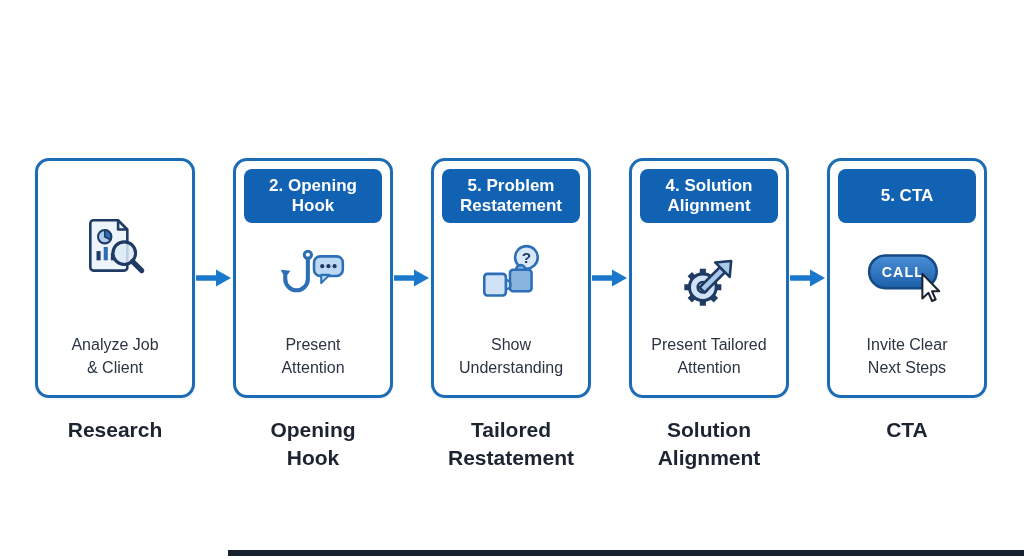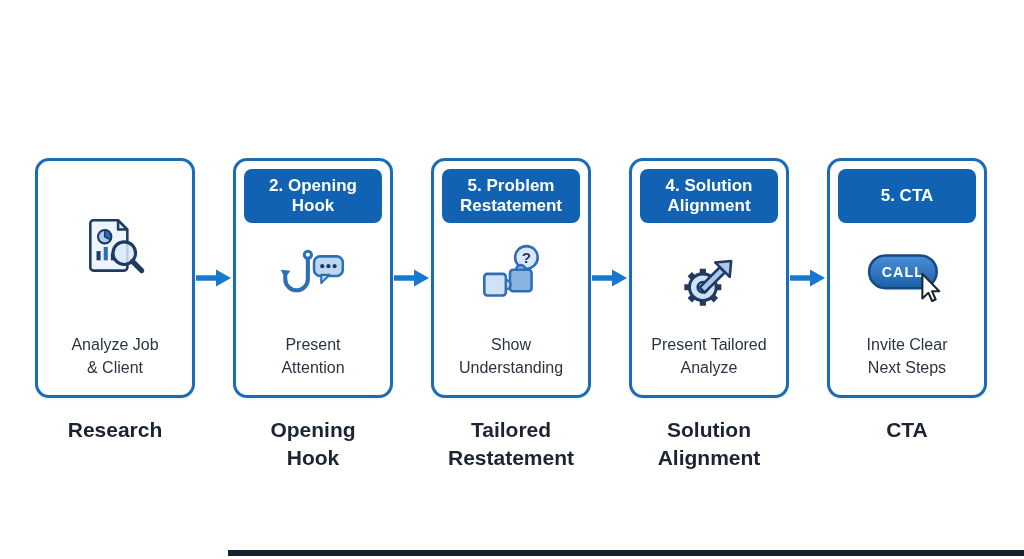--- a/index.html
+++ b/index.html
@@ -190,21 +190,21 @@
         </g>
         <circle cx="30" cy="44" r="13" fill="#cfe2f6" stroke="#1f3a63" stroke-width="3"></circle>
         <circle cx="30" cy="44" r="5" fill="#ffffff" stroke="#1f3a63" stroke-width="2.5"></circle>
         <g transform="rotate(-45 42 34)" fill="#a9c8ea" stroke="#1f3a63" stroke-width="2.5" stroke-linejoin="round">
           <rect x="24" y="30.5" width="28" height="7"></rect>
           <polygon points="52,24 52,44 64,34"></polygon>
         </g>
       </svg>
     </div>
     <div class="desc">Present Tailored
-Analyze</div>
+Attention</div>
   </div>
 
   <div class="arrow">
     <svg width="36" height="26" viewBox="0 0 36 26">
         <line x1="0" y1="13" x2="22" y2="13" stroke="#1a78cc" stroke-width="5.5"></line>
         <polygon points="20,4.5 35,13 20,21.5" fill="#1a78cc"></polygon>
       </svg>
   </div>
 
   <div class="card">

